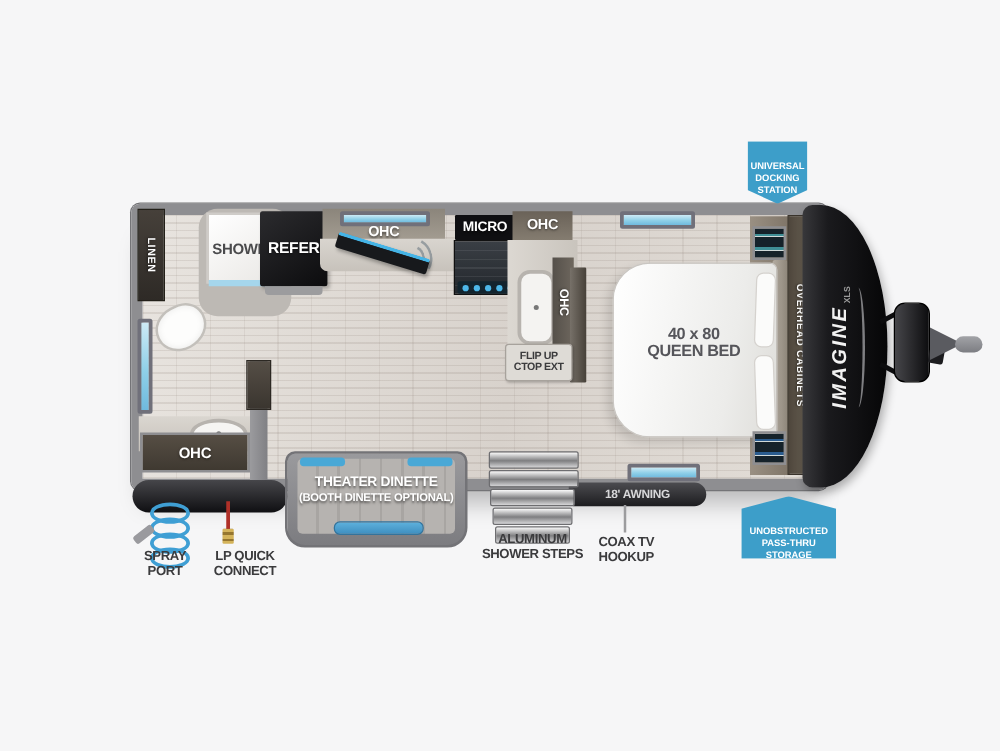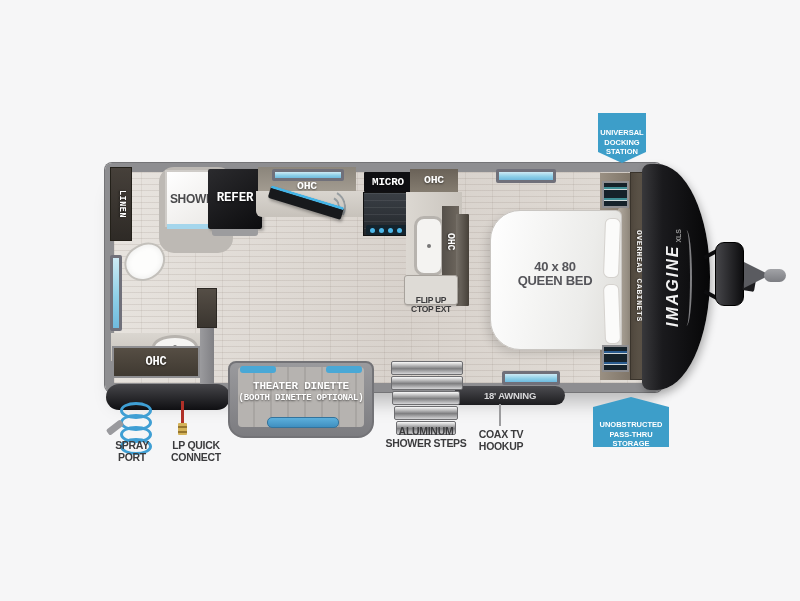--- a/index.html
+++ b/index.html
@@ -3,21 +3,21 @@
 <meta charset="utf-8">
 <style>
   html,body{margin:0;padding:0;}
   body{background:#f6f6f7;width:800px;height:601px;overflow:hidden;
        font-family:"Liberation Sans",sans-serif;}
   .stage{position:relative;width:800px;height:601px;background:#f6f6f7;overflow:hidden;}
   .abs{position:absolute;box-sizing:border-box;}
   .lbl{font-weight:bold;color:#3b3b3d;text-align:center;white-space:pre-line;
        line-height:1.1;letter-spacing:-0.3px;}
   .wlbl{font-weight:bold;color:#fff;text-align:center;white-space:pre-line;
-        line-height:1.1;letter-spacing:-0.2px;text-shadow:0 1px 2px rgba(0,0,0,.55);font-family:Liberation Mono, monospace;}
+        line-height:1.1;letter-spacing:-0.2px;text-shadow:0 1px 2px rgba(0,0,0,.55);}
   .vtext{writing-mode:vertical-rl;display:flex;align-items:center;justify-content:center;}
   .win{background:linear-gradient(180deg,#cdeaf5 0%,#8fd0e8 55%,#6fbade 100%);
        border:3px solid #70707a;border-radius:2px;}
   
   .body-shell{left:105px;top:163px;width:557px;height:229px;
     border:9px solid #8e8e91;border-radius:7px;
     background:
       repeating-linear-gradient(180deg,rgba(120,105,95,.14) 0 1px,transparent 1px 6px),
       repeating-linear-gradient(90deg,rgba(120,105,95,.10) 0 1px,transparent 1px 27px),
       linear-gradient(100deg,#e8e4df 0%,#d8d2cc 55%,#e2ddd7 100%);
@@ -119,21 +119,21 @@
     <div class="vtext wlbl" style="width:100%;height:100%;font-size:10px;">OHC</div>
   </div>
 
   <div class="abs" style="left:456px;top:214px;width:13px;height:92px;border-radius:1px;
               background:linear-gradient(90deg,#777169,#474139);"></div>
 
   <div class="abs" style="left:442px;top:286px;width:16px;height:18px;background:#98938c;border:1px solid #7a756e;
               border-radius:2px;transform:rotate(6deg);"></div>
   <div class="abs" style="left:404px;top:275px;width:54px;height:30px;background:#dedbd6;border:1px solid #a7a29c;
               border-radius:3px;box-shadow:1px 1px 2px rgba(0,0,0,.2);">
-    <div class="lbl" style="font-size:8.5px;padding-top:20px;">FLIP UP
+    <div class="lbl" style="font-size:8.5px;padding-top:4px;">FLIP UP
 CTOP EXT</div>
   </div>
 
   <div class="abs win" style="left:496px;top:169px;width:60px;height:14px;"></div>
   <div class="abs win" style="left:502px;top:371px;width:58px;height:14px;"></div>
 
   <div class="abs" style="left:600px;top:173px;width:32px;height:207px;
               background:linear-gradient(90deg,#9a9083,#7e7467);"></div>
   <div class="abs" style="left:618px;top:208px;width:12px;height:144px;border-radius:2px;
               background:linear-gradient(90deg,#b4aca1,#8e867a);"></div>

